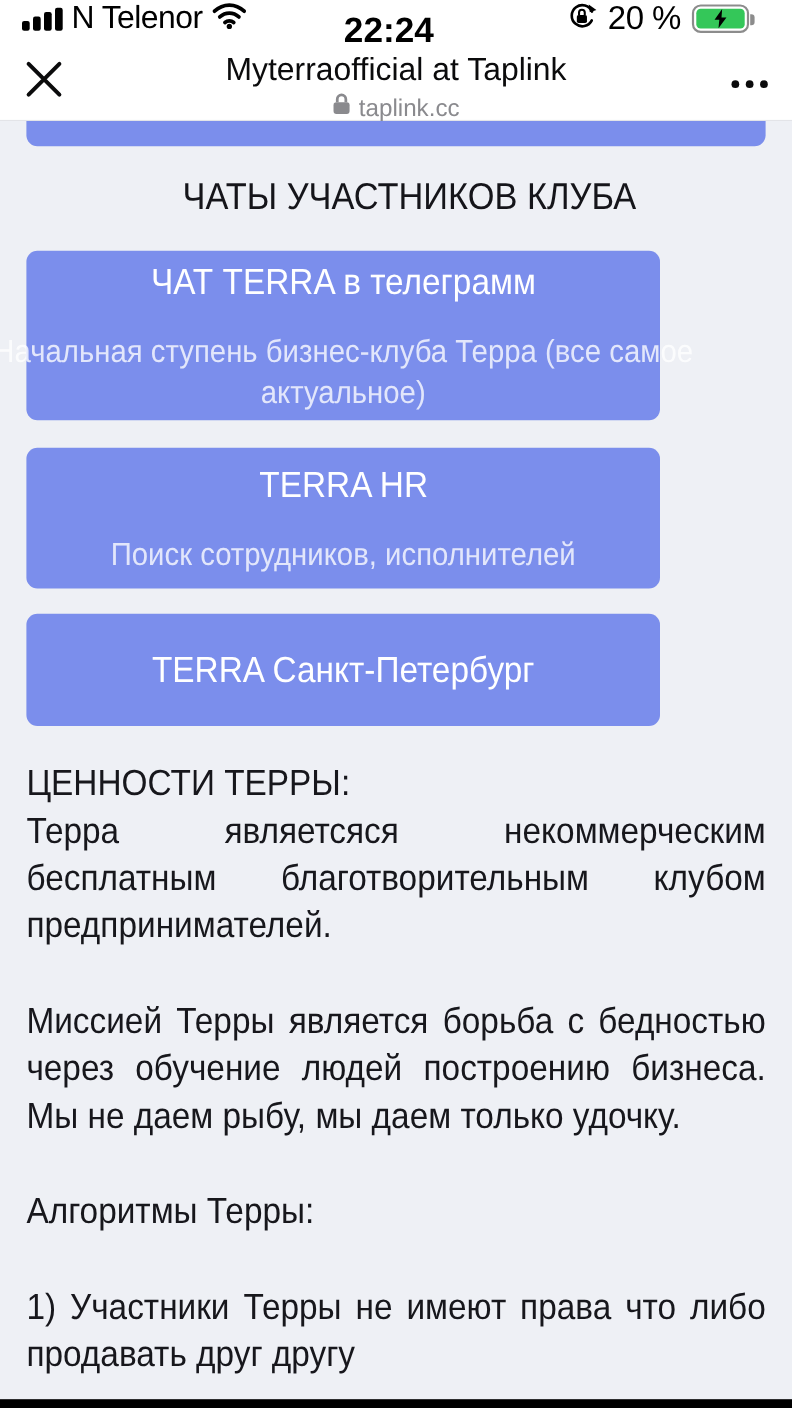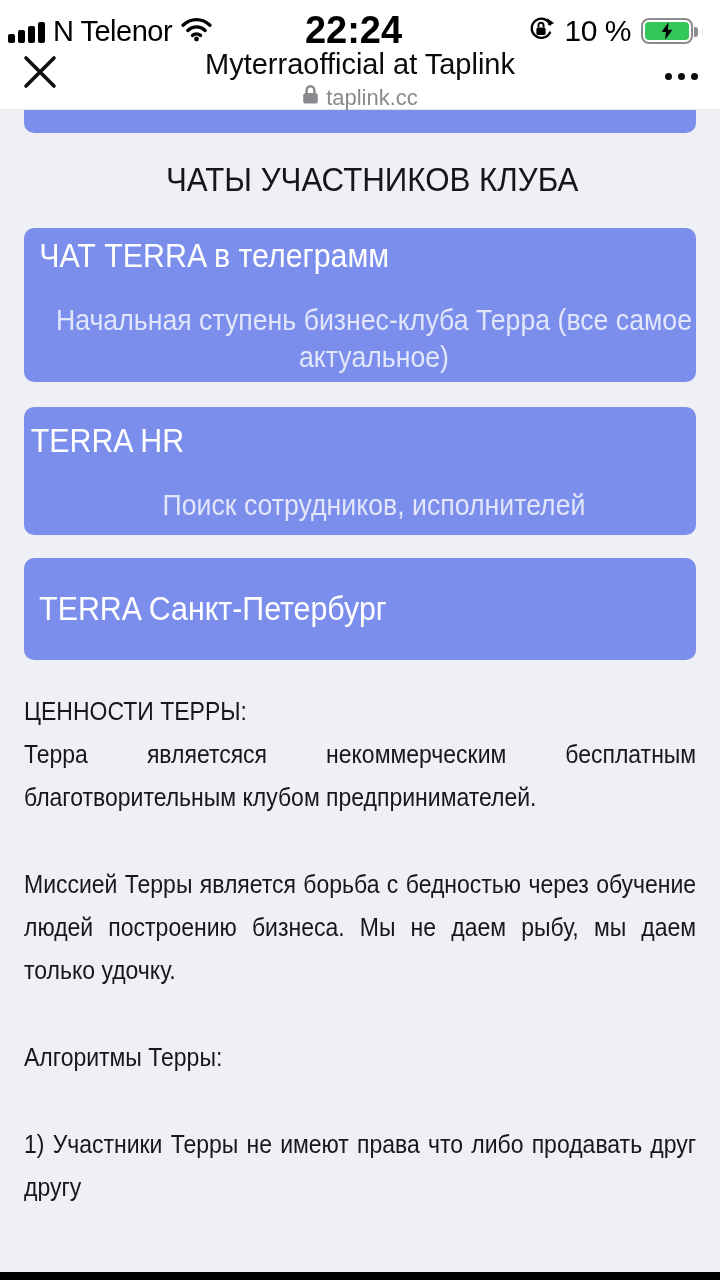--- a/index.html
+++ b/index.html
@@ -8,34 +8,34 @@
     font-family:"Liberation Sans", sans-serif;
     background:#ffffff;
     position:relative;
     overflow:hidden;
     color:#17171c;
   }
 
   
   .status-bar {
     position:absolute; top:0; left:0; width:707px; height:48px;
-    background:#ffffff; display:flex; align-items:flex-end;
-    padding:0 8px;
+    background:#ffffff; display:flex; align-items:flex-start;
+    padding:0 20px;
   }
   .sb-left { display:flex; align-items:center; gap:8px; }
   .sig-bars { display:flex; align-items:flex-end; gap:3px; height:22px; }
   .sig-bars i { display:block; width:7px; background:#000; border-radius:2px; }
   .sig-bars i:nth-child(1){height:9px;}
   .sig-bars i:nth-child(2){height:13px;}
   .sig-bars i:nth-child(3){height:17px;}
   .sig-bars i:nth-child(4){height:21px;}
   .carrier { font-size:29px; color:#000; letter-spacing:-0.5px; }
   .sb-time {
     position:absolute; left:50%; transform:translateX(-50%);
-    font-size:38px; font-weight:600; color:#000; top:9px;
+    font-size:32px; font-weight:600; color:#000; top:9px;
   }
   .sb-right { margin-left:auto; display:flex; align-items:center; gap:10px; }
   .batt-pct { font-size:30px; color:#000; letter-spacing:-0.5px; }
   .battery { position:relative; width:52px; height:26px;
     border:2px solid rgba(0,0,0,0.45); border-radius:8px; margin-right:6px; }
   .battery .fill { position:absolute; inset:2px; background:#34c759; border-radius:4px; }
   .battery .bolt { position:absolute; inset:0; display:flex; align-items:center; justify-content:center; }
   .battery .nub { position:absolute; right:-7px; top:7px; width:4px; height:10px;
     background:rgba(0,0,0,0.45); border-radius:0 3px 3px 0; }
 
@@ -60,34 +60,34 @@
     background:#eef0f5; }
 
   .btn-partial { position:absolute; top:0; left:24px; width:672px; height:23px;
     background:#7b8eec; border-radius:0 0 10px 10px; cursor:pointer; }
 
   .cx { display:inline-block; transform:scaleX(0.92); transform-origin:50% 50%; white-space:nowrap; }
 
   .sect-head { position:absolute; top:48px; left:0; width:720px; text-align:center;
     font-size:34px; line-height:43px; color:#15151a;padding-left:24px; }
 
-  .chat-btn { position:absolute; left:24px; width:672px; background:#7b8eec;
-    border-radius:10px; display:flex; flex-direction:column; align-items:flex-start;
+  .chat-btn { position:absolute; left:24px; width:576px; background:#7b8eec;
+    border-radius:10px; display:flex; flex-direction:column; align-items:center;
     justify-content:center; cursor:pointer;text-decoration:underline; }
   .chat-btn .b-title { font-size:33px; line-height:44px; color:#ffffff; text-align:center; }
   .chat-btn .b-sub { font-size:29px; line-height:37px; color:rgba(255,255,255,0.78);
     text-align:center;margin-top:24px; }
   .b-sub .sub-inner { display:inline-block; width:700px; transform:scaleX(0.92);
     transform-origin:50% 50%; }
   .btn-1 { top:118px; height:154px; }
   .btn-2 { top:297px; height:128px; }
   .btn-3 { top:448px; height:102px; }
 
   .textblock { position:absolute; top:580px; left:24px; width:672px;
-    font-size:25px; line-height:43px; color:#17171c; }
+    font-size:33px; line-height:43px; color:#17171c; }
   .just { width:731px; transform:scaleX(0.9195); transform-origin:left top;
     text-align:justify; }
   .gap { margin-top:44px; }
 
   .bottom-bar { position:absolute; left:0; bottom:0; width:720px; height:8px; background:#000; }
 </style>
 </head>
 <body>
 
 <div class="status-bar">
@@ -111,21 +111,21 @@
   <span class="sb-time">22:24</span>
   <div class="sb-right">
     <span>
       <svg width="28" height="28" viewBox="0 0 28 28">
         <path d="M23 17.5 A 9.6 9.6 0 1 1 23.2 9.5" fill="none" stroke="#000" stroke-width="2.4" stroke-linecap="round"></path>
         <path d="M20.2 3.2 L21.2 10.2 L27.2 8.2 Z" fill="#000"></path>
         <rect x="9.4" y="12.6" width="9.2" height="7.4" rx="1.6" fill="#000"></rect>
         <path d="M11.4 12.6 V10.4 a2.6 2.6 0 0 1 5.2 0 V12.6" fill="none" stroke="#000" stroke-width="1.9"></path>
       </svg>
     </span>
-    <span class="batt-pct">10 %</span>
+    <span class="batt-pct">20 %</span>
     <span class="battery">
       <span class="fill"></span>
       <span class="bolt">
         <svg width="20" height="20" viewBox="0 0 24 24">
             <path d="M13.8 1.5 L5.5 13.2 h5.2 L9.8 22.5 L18.5 10.6 h-5.4 z" fill="#000"></path>
           </svg>
       </span>
       <span class="nub"></span>
     </span>
   </div>

